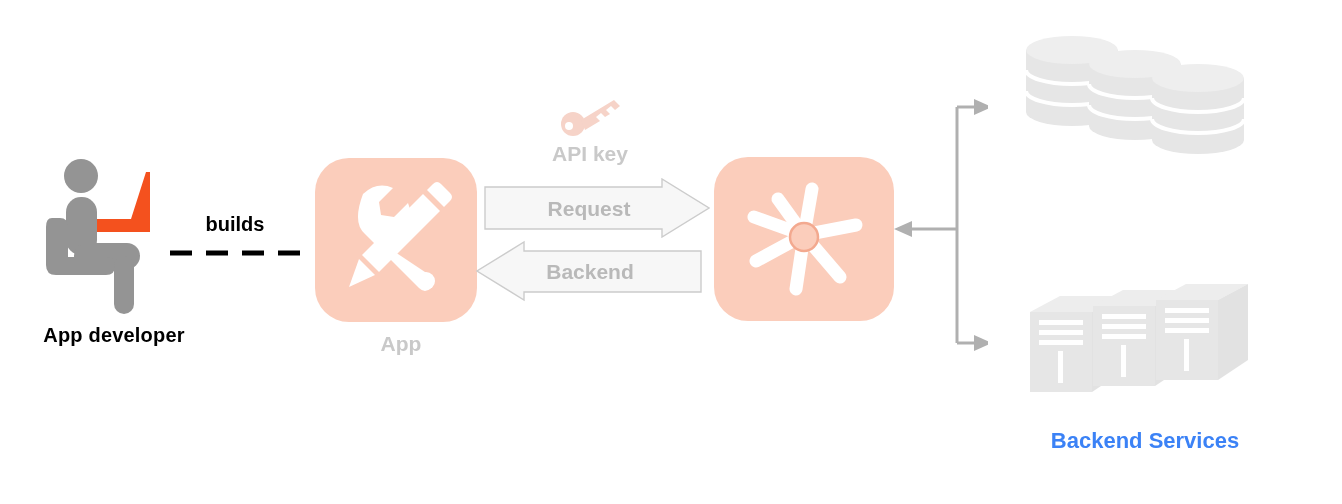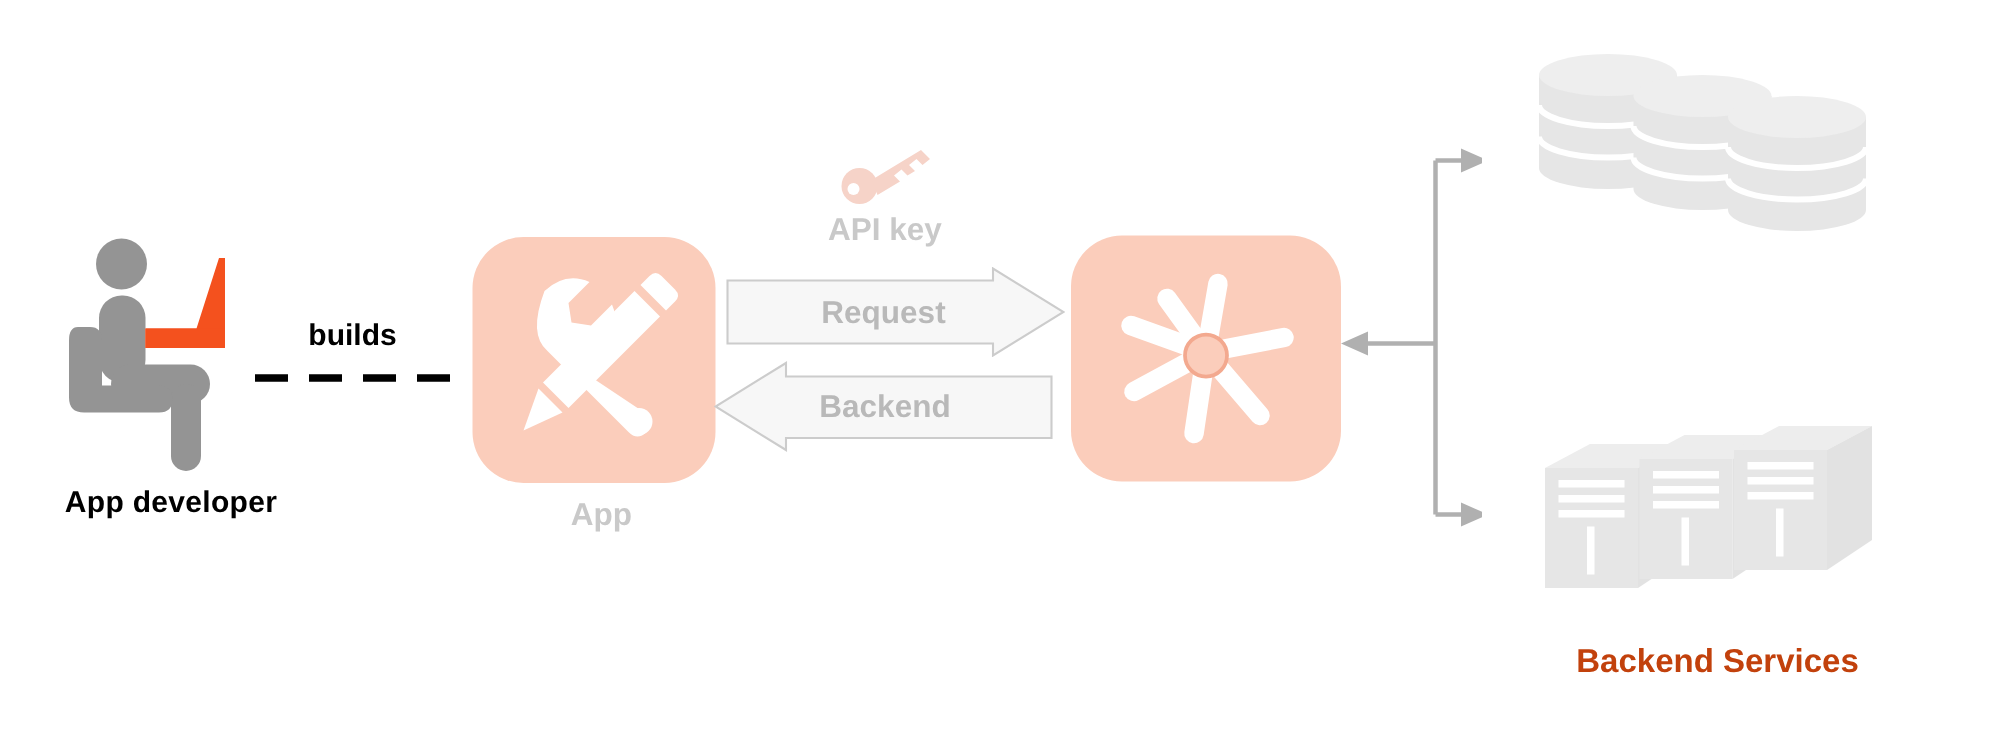--- a/index.html
+++ b/index.html
@@ -73,21 +73,21 @@
   
   #database-icon { left: 1024px; top: 34px; width: 232px; height: 128px; }
   #database-label {
     left: 1022px; top: 170px; width: 238px;
     font-size: 21px; font-weight: bold; color: #c9c9c9;
     text-align: center; line-height: 28px;
   }
   #servers-icon { left: 1030px; top: 282px; width: 222px; height: 112px; }
   #backend-label {
     left: 1000px; top: 428px; width: 290px;
-    font-size: 22px; font-weight: bold; color: #c2410c; text-align: center;
+    font-size: 22px; font-weight: bold; color: #3b82f6; text-align: center;
   }
 </style>
 </head>
 <body>
 
 <div id="canvas">
 
   <div class="abs" id="developer-figure">
     <svg width="140" height="160" viewBox="0 0 140 160" xmlns="http://www.w3.org/2000/svg">
 

